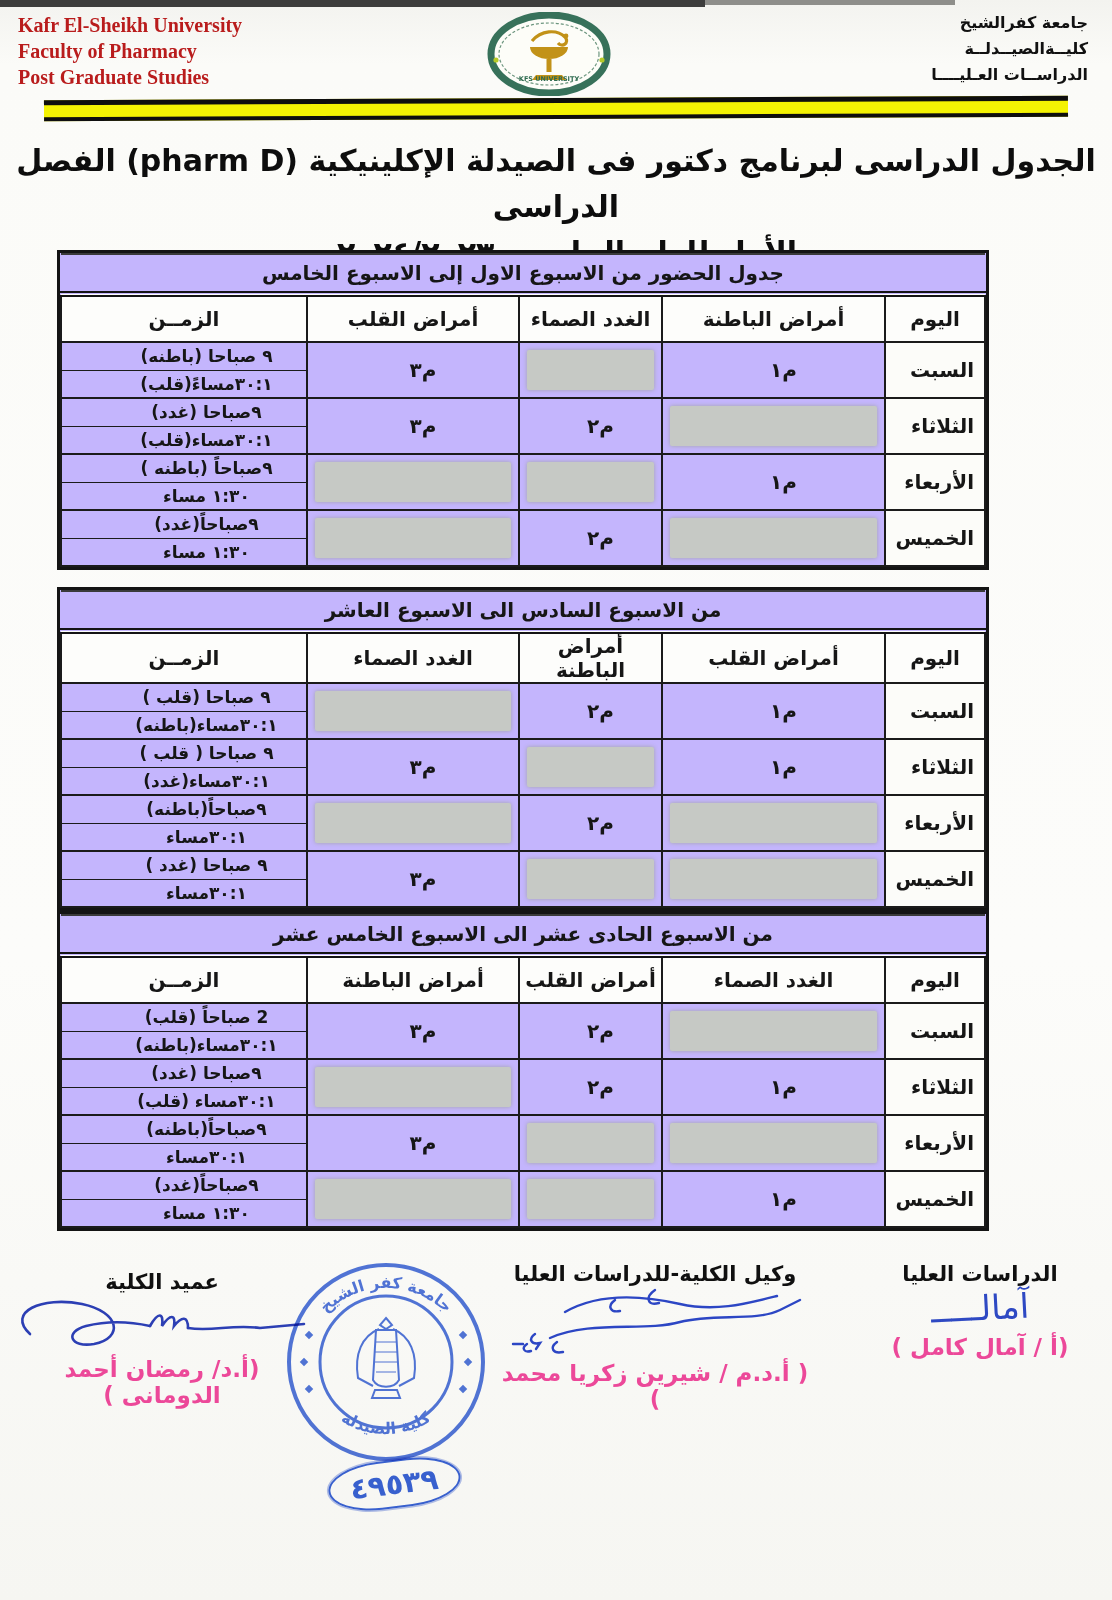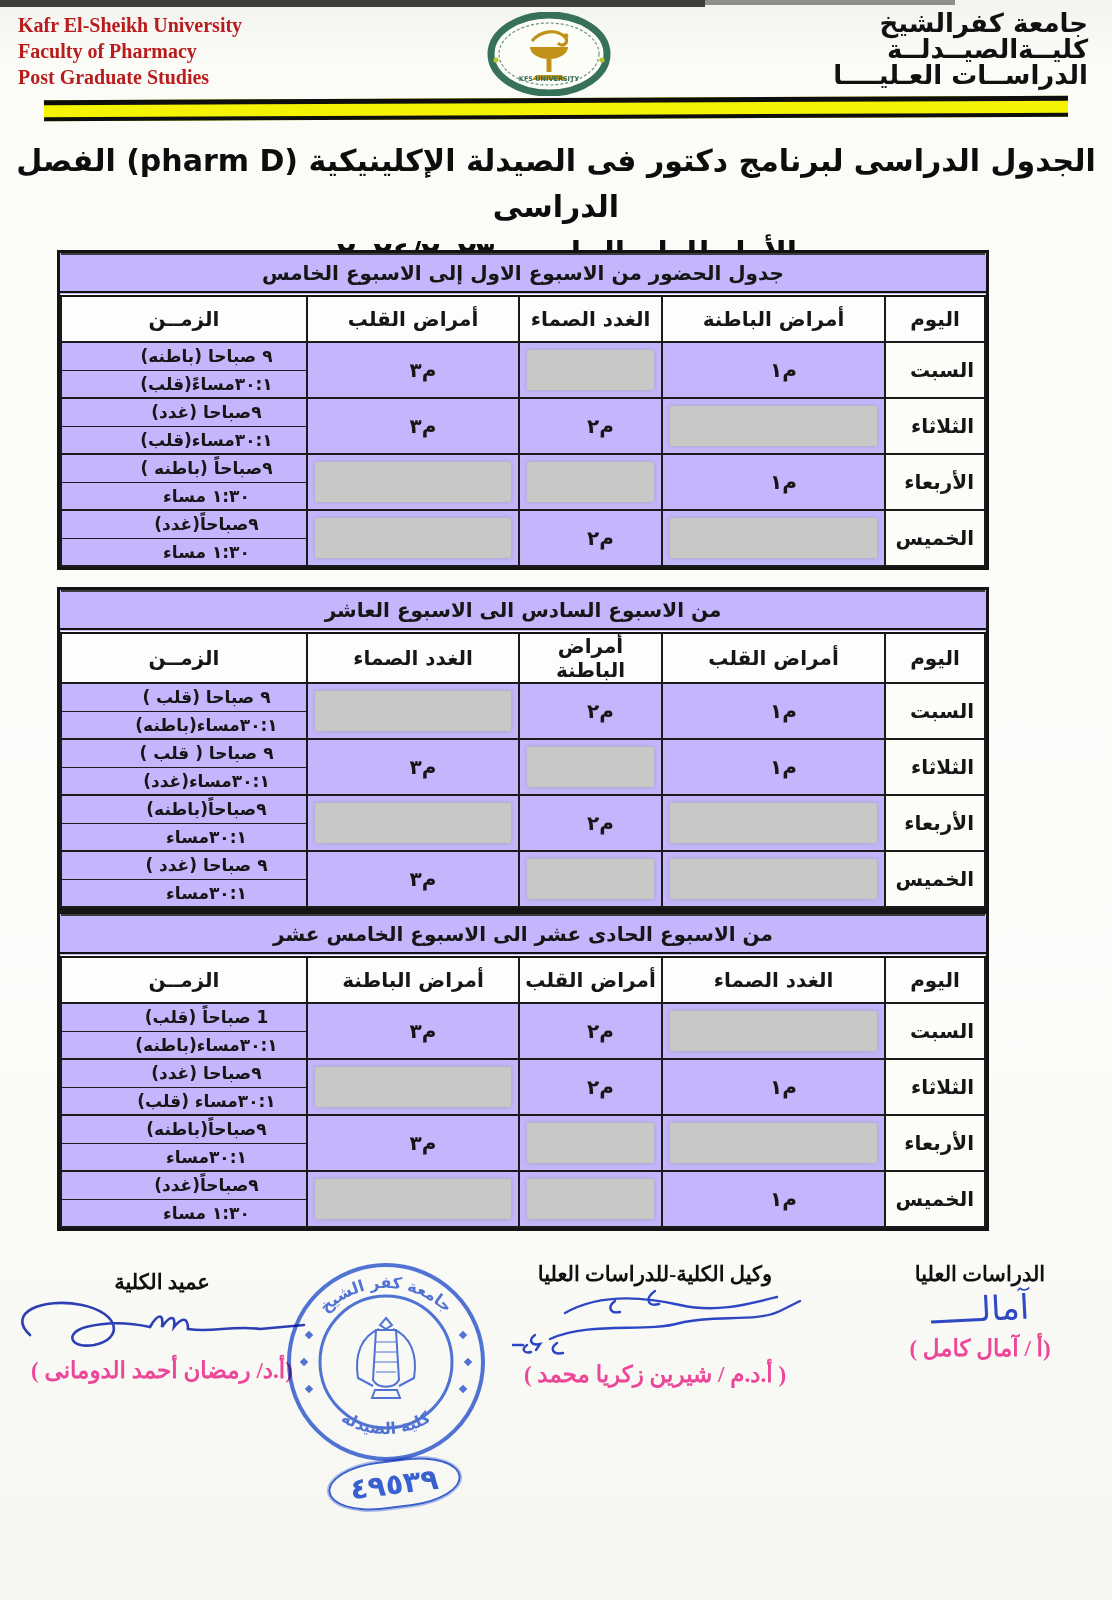--- a/index.html
+++ b/index.html
@@ -8,21 +8,21 @@
     background:linear-gradient(180deg,#f3f3ef 0%,#fbfbf8 4%,#fcfcfa 60%,#f6f6f2 100%);
     font-family:"DejaVu Sans",sans-serif;color:#161616;
   }
   .scan-strip1{position:absolute;top:0;left:0;width:705px;height:7px;background:#3d3d3c;}
   .scan-strip2{position:absolute;top:0;left:705px;width:250px;height:5px;background:#8e8e8a;}
 
   
   .hdr-en{position:absolute;top:12px;left:10px;font-family:"Liberation Serif",serif;
           font-weight:bold;font-size:20px;line-height:26px;color:#b91c1c;margin-left:8px;}
   .hdr-ar{position:absolute;top:10px;right:24px;direction:rtl;text-align:right;
-          font-weight:bold;font-size:26px;line-height:26px;color:#111;}
+          font-weight:bold;font-size:16px;line-height:26px;color:#111;}
   .logo{position:absolute;top:12px;left:487px;width:124px;height:84px;}
 
   .yellow-bar{position:absolute;left:44px;top:98px;width:1024px;height:12px;
           background:#f4f303;border-top:5px solid #0e0e0e;border-bottom:4px solid #0e0e0e;
           transform:rotate(-0.25deg);}
 
   .doc-title{position:absolute;top:138px;left:0;width:1112px;direction:rtl;text-align:center;
           font-weight:bold;font-size:30px;line-height:46px;color:#0d0d0d;}
 
   
@@ -37,21 +37,21 @@
   td.subj{position:relative;text-align:center;font-weight:bold;font-size:20px;padding-left:20px;}
   td.subj .val{position:relative;z-index:2;}
   .shade{display:none;position:absolute;z-index:1;left:7px;right:7px;top:7px;bottom:7px;
           background:#c6c9c5;border-radius:2px;box-shadow:0 0 4px rgba(160,165,160,.9);}
   .shade.on{display:block;}
   td.time{font-weight:bold;font-size:17px;text-align:center;padding-left:45px;white-space:nowrap;margin-top:8px;}
   td.time.am{border-bottom:1px solid #1b1b1b;}
   td.time.pm{border-top:1px solid #1b1b1b;}
 
   
-  .f-blk{position:absolute;text-align:center;direction:rtl;font-family:Liberation Serif, serif;}
+  .f-blk{position:absolute;text-align:center;direction:rtl;}
   .f-title{font-weight:bold;font-size:21px;color:#101010;}
   .f-name{font-weight:bold;font-size:23px;color:#ec4899;}
   .f-right{top:1262px;right:27px;width:210px;}
   .f-right .hand{color:#2e49c3;font-size:34px;transform:rotate(-3deg);margin:2px 0 6px;}
   .f-mid{top:1262px;left:500px;width:310px;}
   .f-left{top:1270px;left:12px;width:300px;}
   .sig{display:block;margin:0 auto;}
   .stamp{position:absolute;left:280px;top:1256px;width:212px;height:212px;opacity:.88;
          mix-blend-mode:multiply;}
   .stamp-number{position:absolute;left:328px;top:1460px;transform:rotate(-7deg);
@@ -248,21 +248,21 @@
         <th>الغدد الصماء</th>
         <th>أمراض القلب</th>
         <th>أمراض الباطنة</th>
         <th>الزمــن</th>
       </tr>
       <tr class="r">
         <td class="day" rowspan="2">السبت</td>
         <td class="subj" rowspan="2"><div class="shade on"></div><span class="val"></span></td>
         <td class="subj" rowspan="2"><span class="val">م٢</span></td>
         <td class="subj" rowspan="2"><span class="val">م٣</span></td>
-        <td class="time am">1 صباحاً (قلب)</td>
+        <td class="time am">2 صباحاً (قلب)</td>
       </tr>
       <tr class="r">
             <td class="time pm">٣٠:١مساء(باطنه)</td>
           </tr>
       <tr class="r">
         <td class="day" rowspan="2">الثلاثاء</td>
         <td class="subj" rowspan="2"><span class="val">م١</span></td>
         <td class="subj" rowspan="2"><span class="val">م٢</span></td>
         <td class="subj" rowspan="2"><div class="shade on"></div><span class="val"></span></td>
         <td class="time am">٩صباحا (غدد)</td>

